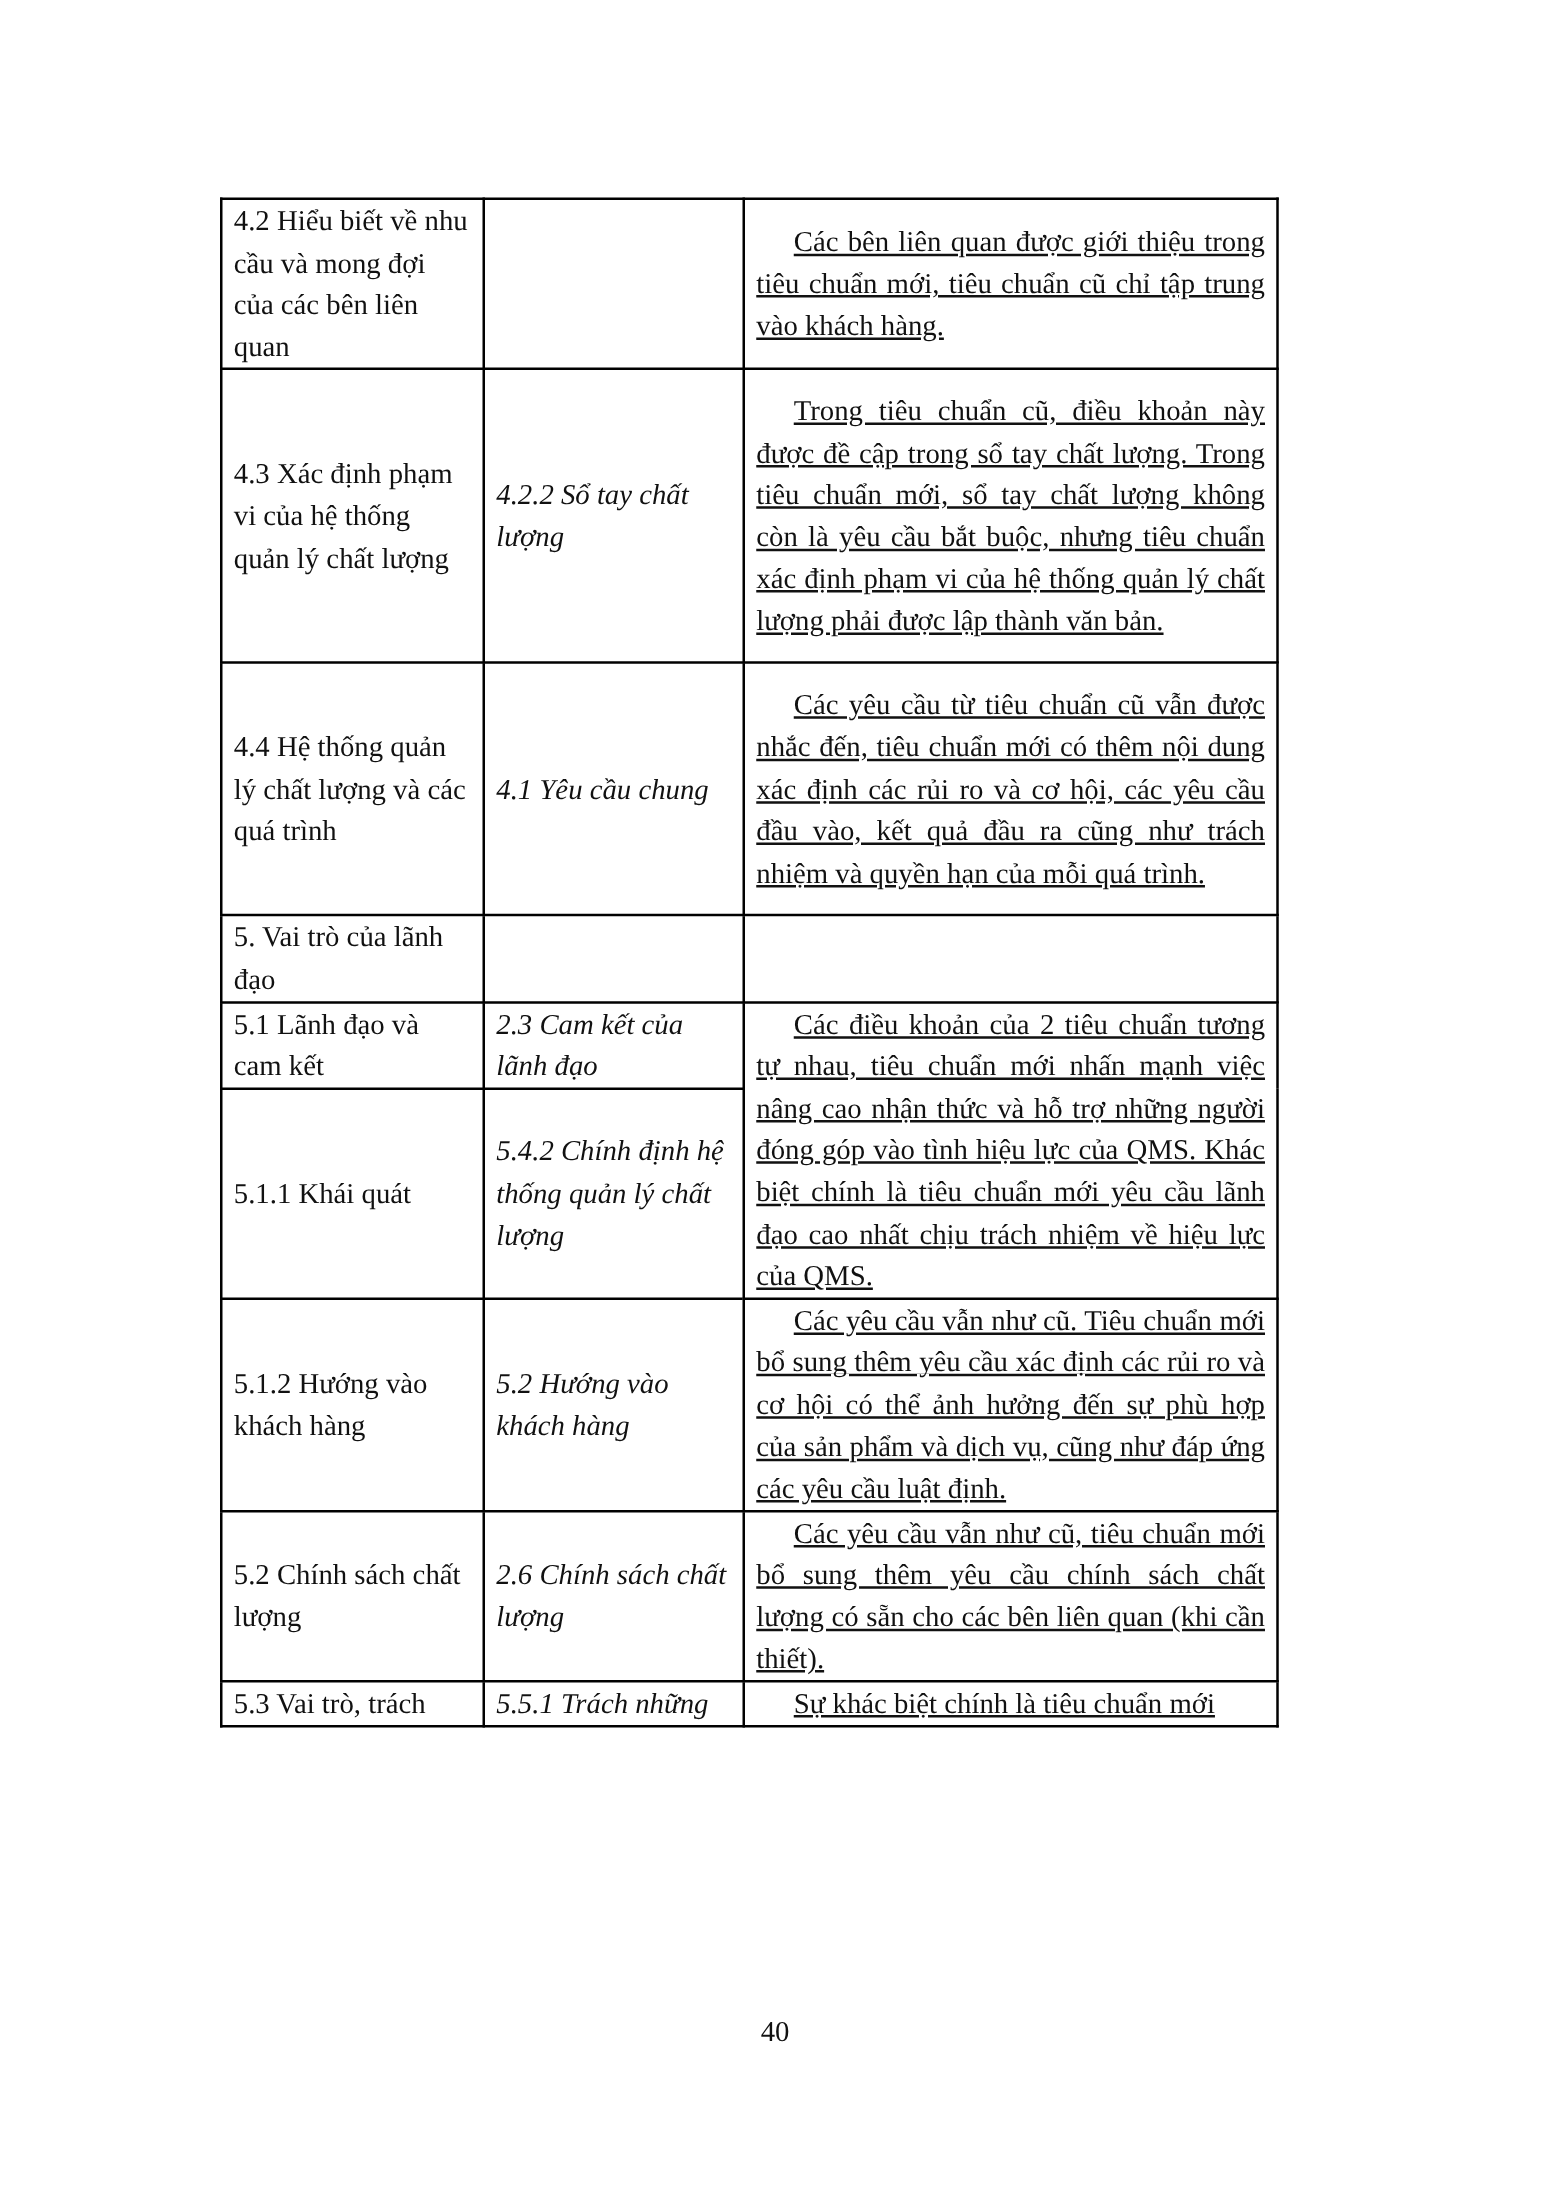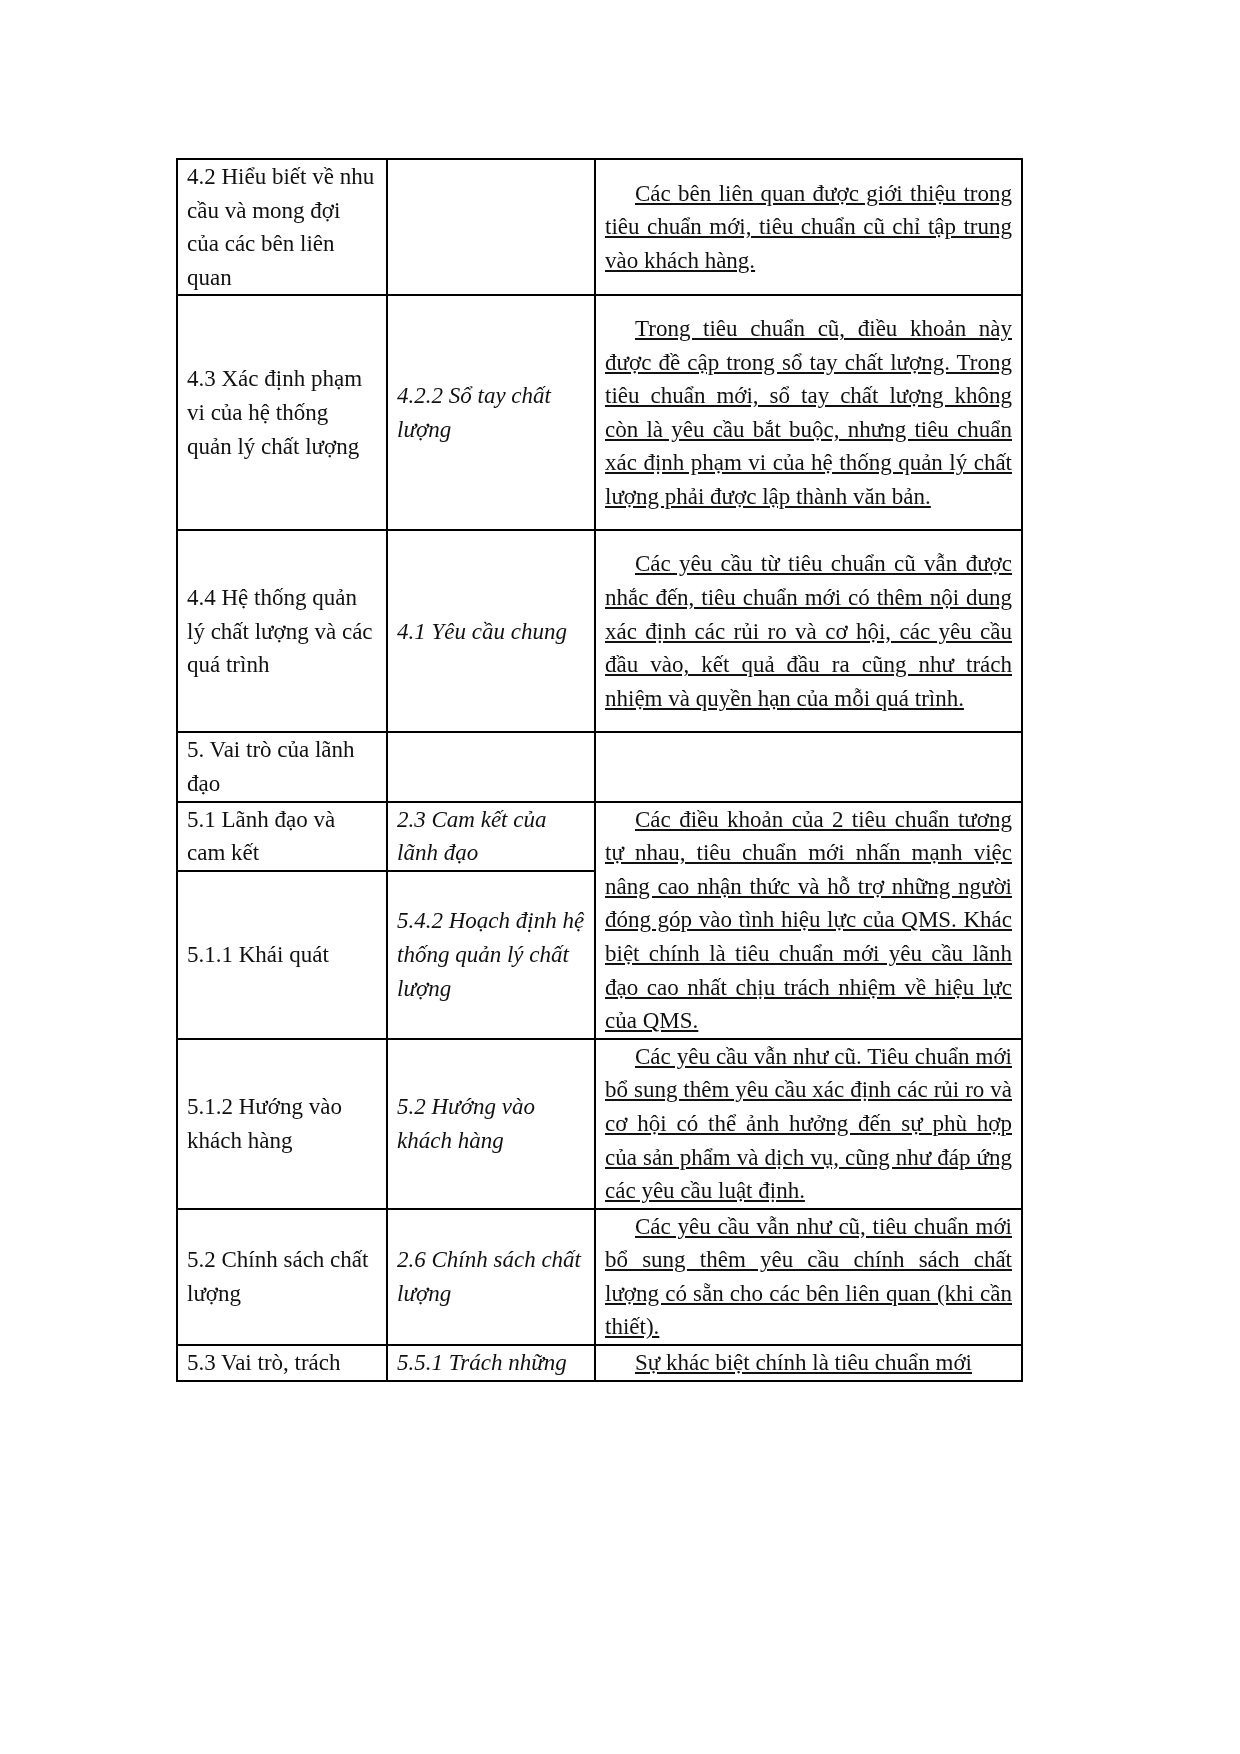--- a/index.html
+++ b/index.html
@@ -57,21 +57,21 @@
       </tr>
       <tr style="height:68px;">
         <td class="c1 top">5.1 Lãnh đạo và cam kết</td>
         <td class="c2 top">2.3 Cam kết của lãnh đạo</td>
         <td class="c3" rowspan="2">
             <div class="para">Các điều khoản của 2 tiêu chuẩn tương tự nhau, tiêu chuẩn mới nhấn mạnh việc nâng cao nhận thức và hỗ trợ những người đóng góp vào tình hiệu lực của QMS. Khác biệt chính là tiêu chuẩn mới yêu cầu lãnh đạo cao nhất  chịu trách nhiệm về hiệu lực của QMS.</div>
           </td>
       </tr>
       <tr style="height:167px;">
         <td class="c1">5.1.1 Khái quát</td>
-        <td class="c2">5.4.2 Hoạch định hệ thống quản lý chất lượng</td>
+        <td class="c2">5.4.2 Chính định hệ thống quản lý chất lượng</td>
       </tr>
       <tr style="height:168px;">
         <td class="c1">5.1.2 Hướng vào khách hàng</td>
         <td class="c2">5.2 Hướng vào khách hàng</td>
         <td class="c3">
             <div class="para">Các yêu cầu vẫn như cũ. Tiêu chuẩn mới bổ sung thêm yêu cầu xác định các rủi ro và cơ hội có thể ảnh hưởng đến sự phù hợp của sản phẩm và dịch vụ, cũng như đáp ứng các yêu cầu luật định.</div>
           </td>
       </tr>
       <tr style="height:136px;">
         <td class="c1">5.2 Chính sách chất lượng</td>
@@ -83,13 +83,14 @@
       <tr style="height:34px;margin-top:42px;">
         <td class="c1">5.3 Vai trò, trách</td>
         <td class="c2">5.5.1 Trách những</td>
         <td class="c3">
             <div class="para">Sự khác biệt chính là tiêu chuẩn mới</div>
           </td>
       </tr>
     </tbody>
   </table>
 
+  <div class="page-number">40</div>
 </div>
 
 </body></html>

